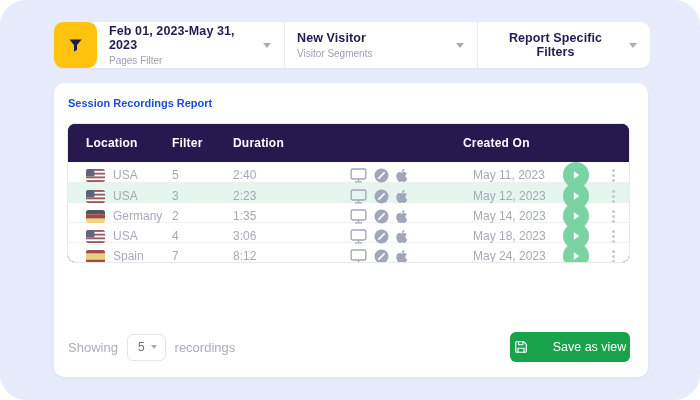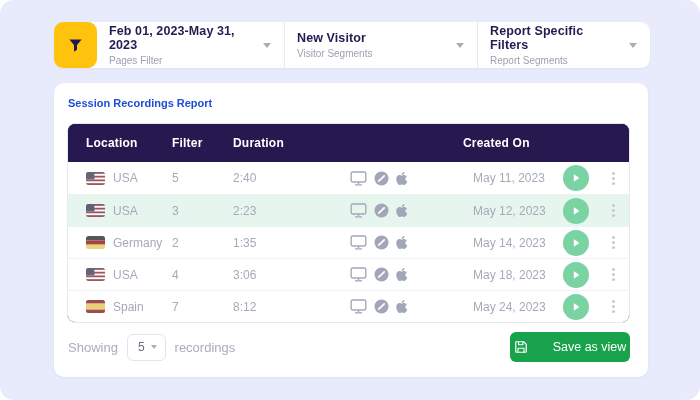--- a/index.html
+++ b/index.html
@@ -1,39 +1,39 @@
 <!DOCTYPE html>
 <html><head>
 <meta charset="utf-8">
 <style>
   * { margin:0; padding:0; box-sizing:border-box; }
   html,body { width:700px; height:400px; background:#ffffff; font-family:"Liberation Sans", sans-serif; }
-  .canvas { position:absolute; top:0; left:0; width:700px; height:400px; background:#E7EBFC; border-radius:14px; overflow:hidden; }
+  .canvas { position:absolute; top:0; left:0; width:700px; height:400px; background:#E7EBFC; border-radius:26px; overflow:hidden; }
 
   
   .topbar { position:absolute; left:54px; top:22px; width:596px; height:46px; background:#ffffff; border-radius:9px; display:flex; align-items:stretch; box-shadow:0 1px 2px rgba(30,30,80,.05); }
   .filter-btn { width:43px; height:46px; background:#FFC20D; border-radius:9px; flex:0 0 auto; display:flex; align-items:center; justify-content:center; cursor:pointer; }
   .tb-section { display:flex; align-items:center; justify-content:space-between; padding:0 13px 0 12px; cursor:pointer; }
   .tb-sec1 { width:187px; }
   .tb-sec2 { width:192px; }
-  .tb-sec3 { flex:1; }
+  .tb-sec3 { flex:1;text-align:center; }
   .tb-divider { width:1px; background:#E9EBF3; margin:0; }
   .tb-text .val { font-size:12.5px; font-weight:700; color:#221C51; letter-spacing:.1px; }
   .tb-text .lbl { font-size:10px; color:#9CA1B3; margin-top:3px; }
   .chev { width:0; height:0; border-left:4.5px solid transparent; border-right:4.5px solid transparent; border-top:5px solid #A9ACBC; margin-left:8px; flex:0 0 auto; }
 
   
   .card { position:absolute; left:54px; top:83px; width:594px; height:294px; background:#ffffff; border-radius:10px; box-shadow:0 1px 3px rgba(30,30,80,.05); }
   .card-title { position:absolute; left:14px; top:14px; font-size:11px; font-weight:700; color:#1d4ed8; }
 
   .table-wrap { position:absolute; left:13px; top:40px; width:563px; border:1px solid #E7E9F1; border-radius:8px; overflow:hidden; background:#14532d; }
   .t-row { display:grid; grid-template-columns:86px 61px 117px 113px 92px 42px 1fr; align-items:center; padding-left:18px; }
   .t-head { background:#281850; height:38px; }
   .t-head .th { font-size:12px; font-weight:600; color:#ffffff; letter-spacing:.2px; }
-  .t-body .t-row { height:32px; background:#ffffff; border-top:1px solid #F1F2F7; font-size:12px; color:#A5A9BA; }
+  .t-body .t-row { height:20px; background:#ffffff; border-top:1px solid #F1F2F7; font-size:12px; color:#A5A9BA; }
   .t-body .t-row:first-child { border-top:none; }
   .t-body .t-row.highlight { background:#E6F5ED; border-top-color:#E6F5ED; }
   .t-body .t-row.highlight + .t-row { border-top-color:#E6F5ED; }
 
   .cell-location { display:flex; align-items:center; gap:8px; }
   .flag { border-radius:2.5px; overflow:hidden; display:block; filter:saturate(.55) opacity(.8); flex:0 0 auto; }
   .cell-devices { display:flex; align-items:center; gap:7px; }
   .created-cell { padding-left:10px; }
 
   .play-cell { display:flex; justify-content:center; }
@@ -73,21 +73,20 @@
       <div class="tb-text">
         <div class="val">New Visitor</div>
         <div class="lbl">Visitor Segments</div>
       </div>
       <span class="chev"></span>
     </div>
     <div class="tb-divider"></div>
     <div class="tb-section tb-sec3">
       <div class="tb-text">
         <div class="val">Report Specific Filters</div>
-        <div class="lbl">Report Segments</div>
       </div>
       <span class="chev"></span>
     </div>
   </div>
 
   <div class="card">
     <div class="card-title">Session Recordings Report</div>
 
     <div class="table-wrap">
       <div class="t-row t-head">

